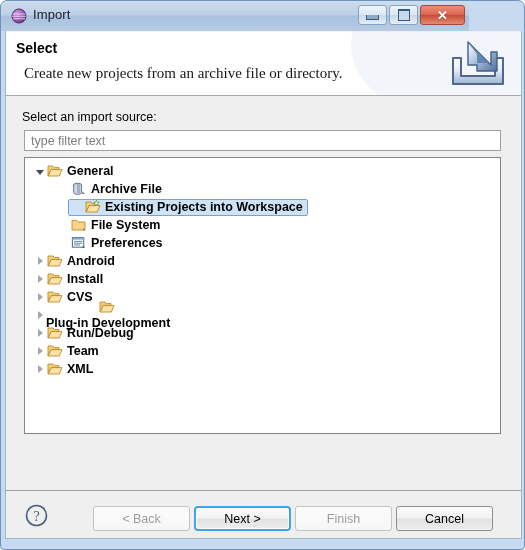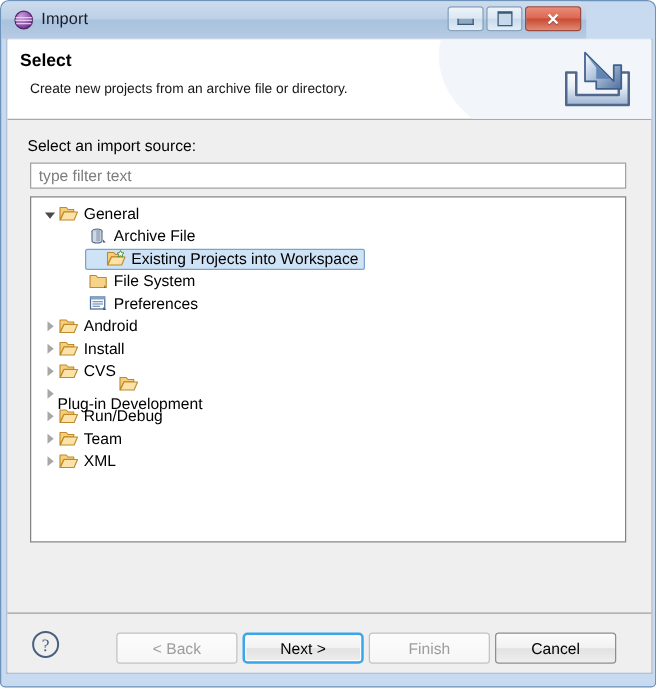--- a/index.html
+++ b/index.html
@@ -117,22 +117,23 @@
   .header-title {
     position: absolute;
     left: 10px; top: 8px;
     font-size: 14px;
     font-weight: bold;
     color: #000;
   }
   .header-desc {
     position: absolute;
     left: 18px; top: 33px;
-    font-size: 11px;
+    font-size: 15px;
     color: #161616;
+    font-family: Liberation Serif, serif;
   }
   .header-icon {
     position: absolute;
     right: 12px; top: 6px;
     width: 62px; height: 52px;
   }
 
   
   .body-area {
     position: absolute;
@@ -162,20 +163,21 @@
   .filter-input::placeholder { color: #7d7d7d; opacity: 1; }
 
   .tree-box {
     position: absolute;
     left: 18px; top: 61px;
     width: 477px; height: 277px;
     box-sizing: border-box;
     border: 1px solid #848484;
     background: #ffffff;
     overflow: hidden;
+    font-weight: bold;
   }
   .tree-list { position: relative; padding-top: 4px; }
 
   .tree-row {
     position: relative;
     height: 18px;
     display: flex;
     align-items: center;
     font-size: 12.5px;
     color: #000;

